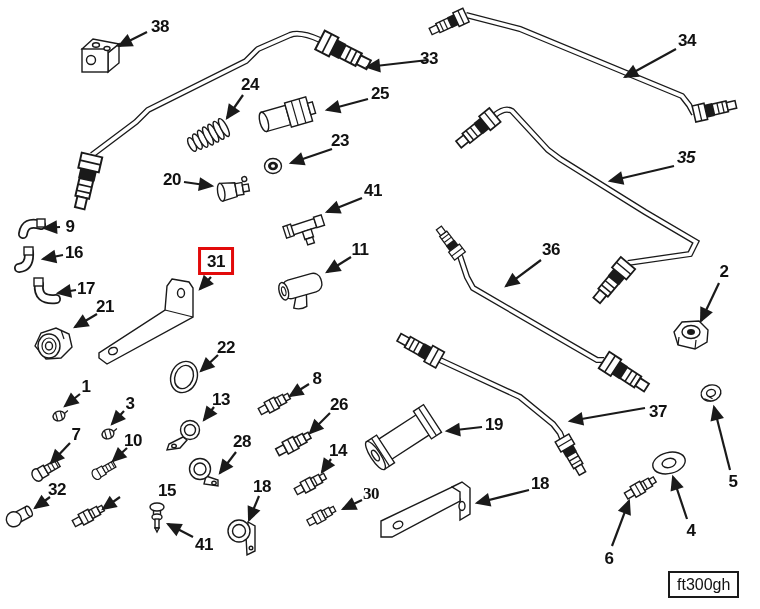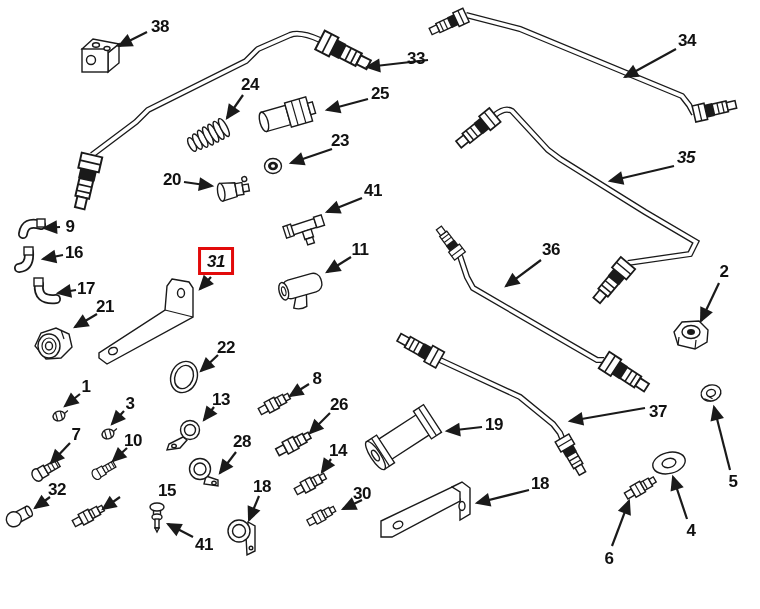--- a/index.html
+++ b/index.html
@@ -385,24 +385,25 @@
       <div class="callout" style="left: 172px; top: 179px;">20</div>
       <div class="callout" style="left: 105px; top: 306px;">21</div>
       <div class="callout" style="left: 226px; top: 347px;">22</div>
       <div class="callout" style="left: 340px; top: 140px;">23</div>
       <div class="callout" style="left: 250px; top: 84px;">24</div>
       <div class="callout" style="left: 380px; top: 93px;">25</div>
       <div class="callout" style="left: 339px; top: 404px;">26</div>
       <div class="callout" style="left: 373px; top: 190px;">41</div>
       <div class="callout" style="left: 242px; top: 441px;">28</div>
       <div class="callout" style="left: 204px; top: 544px;">41</div>
-      <div class="callout" style="left: 362px; top: 493px;">30</div>
-      <div class="callout highlighted" style="left: 216px; top: 261px; font-style: italic;">31</div>
+      <div class="callout" style="left: 371px; top: 493px; font-family: Liberation Serif, serif;">30</div>
+      <div class="callout highlighted" style="left: 216px; top: 261px;">31</div>
       <div class="callout" style="left: 57px; top: 489px;">32</div>
-      <div class="callout" style="left: 416px; top: 58px; text-align: center;">33</div>
+      <div class="callout" style="left: 429px; top: 58px; text-align: center;">33</div>
       <div class="callout" style="left: 687px; top: 40px;">34</div>
       <div class="callout" style="left: 686px; top: 157px; font-style: italic;">35</div>
       <div class="callout" style="left: 551px; top: 249px;">36</div>
       <div class="callout" style="left: 658px; top: 411px; text-align: center;">37</div>
       <div class="callout" style="left: 160px; top: 26px;">38</div>
     </div>
 
+  <div class="figure-code">ft300gh</div>
 </div>
 
 </body></html>

